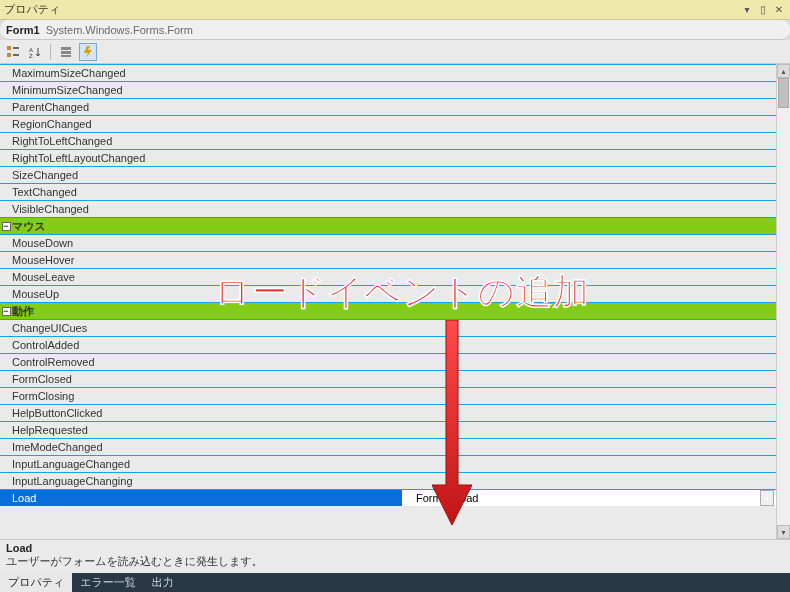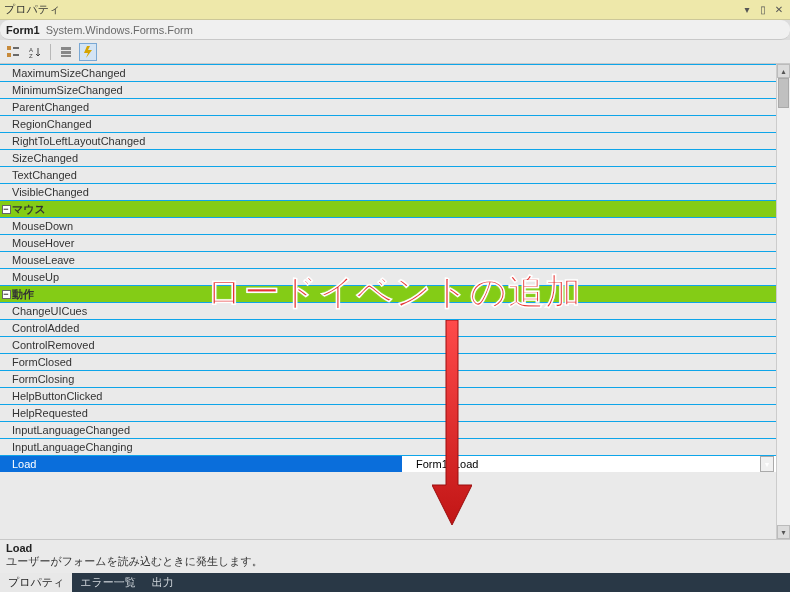--- a/index.html
+++ b/index.html
@@ -136,21 +136,21 @@
 .btab {
   padding: 2px 8px;
   color: #d0d6db;
   font-size: 11px;
   cursor: pointer;
 }
 .btab.active { background: #e8e8e8; color:#222; }
 
 .anno-text {
   position: absolute;
-  top: 268px; left: 206px;
+  top: 268px; left: 214px;
   font-size: 36px;
   font-weight: 500;
   color: #e63232;
   -webkit-text-stroke: 1.5px #fff;
   text-shadow: 0 0 2px #fff;
   letter-spacing: 1px;
   pointer-events: none;
 }
 .anno-arrow {
   position: absolute;
@@ -218,20 +218,24 @@
       </div>
       <div class="row prop">
         <span class="label">ParentChanged</span>
         <span class="value-cell"></span>
       </div>
       <div class="row prop">
         <span class="label">RegionChanged</span>
         <span class="value-cell"></span>
       </div>
       <div class="row prop">
+        <span class="label">RightToLeftChanged</span>
+        <span class="value-cell"></span>
+      </div>
+      <div class="row prop">
         <span class="label">RightToLeftLayoutChanged</span>
         <span class="value-cell"></span>
       </div>
       <div class="row prop">
         <span class="label">SizeChanged</span>
         <span class="value-cell"></span>
       </div>
       <div class="row prop">
         <span class="label">TextChanged</span>
         <span class="value-cell"></span>
@@ -283,20 +287,24 @@
       <div class="row prop">
         <span class="label">FormClosing</span>
         <span class="value-cell"></span>
       </div>
       <div class="row prop">
         <span class="label">HelpButtonClicked</span>
         <span class="value-cell"></span>
       </div>
       <div class="row prop">
         <span class="label">HelpRequested</span>
+        <span class="value-cell"></span>
+      </div>
+      <div class="row prop">
+        <span class="label">ImeModeChanged</span>
         <span class="value-cell"></span>
       </div>
       <div class="row prop">
         <span class="label">InputLanguageChanged</span>
         <span class="value-cell"></span>
       </div>
       <div class="row prop">
         <span class="label">InputLanguageChanging</span>
         <span class="value-cell"></span>
       </div>

